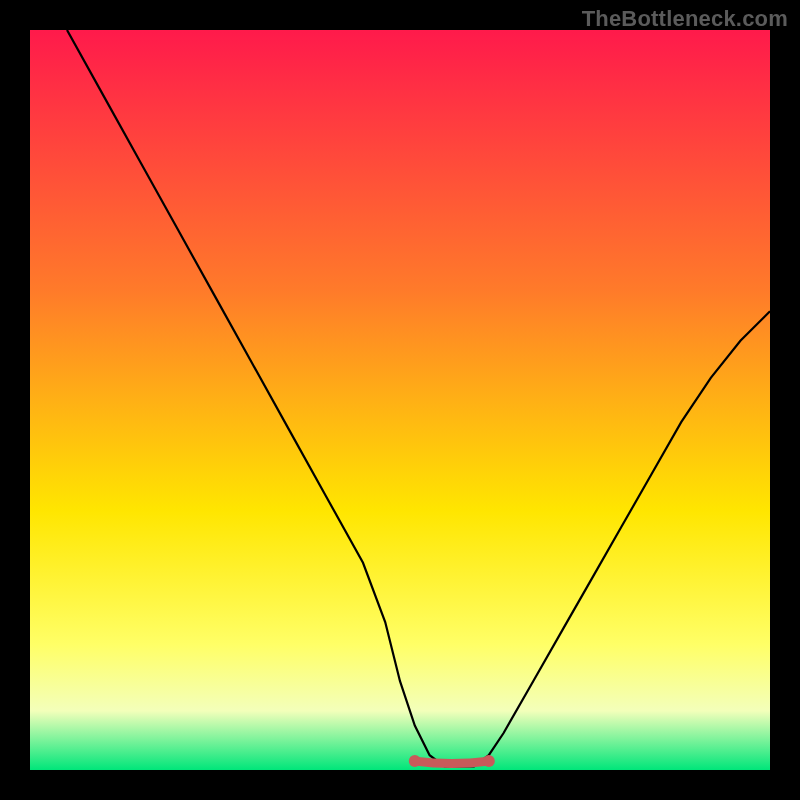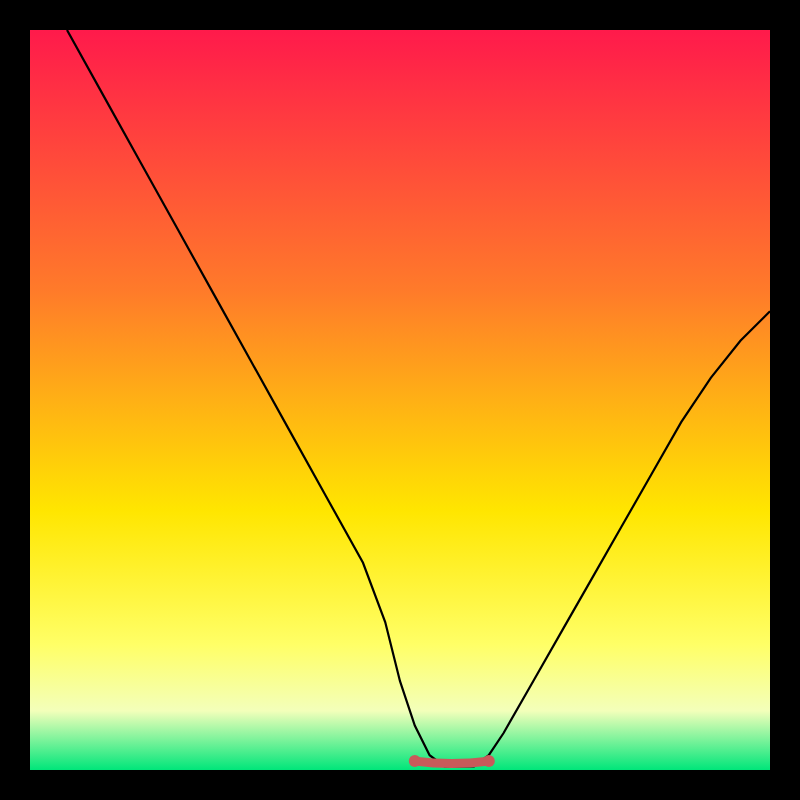--- a/index.html
+++ b/index.html
@@ -38,20 +38,21 @@
     color: #5b5b5b;
     letter-spacing: 0.2px;
     user-select: none;
   }
 </style>
 </head>
 <body>
 
 <div class="stage">
 
+  <div class="watermark">TheBottleneck.com</div>
 
   <div class="plot">
     <svg id="plot-svg" viewBox="0 0 740 740" preserveAspectRatio="none">
       <defs>
         <linearGradient id="bg-grad" x1="0" y1="0" x2="0" y2="1">
           <stop id="g0" offset="0%" stop-color="#ff1a4b"></stop>
           <stop id="g1" offset="35%" stop-color="#ff7a2a"></stop>
           <stop id="g2" offset="65%" stop-color="#ffe600"></stop>
           <stop id="g3" offset="83%" stop-color="#ffff66"></stop>
           <stop id="g4" offset="92%" stop-color="#f3ffba"></stop>

